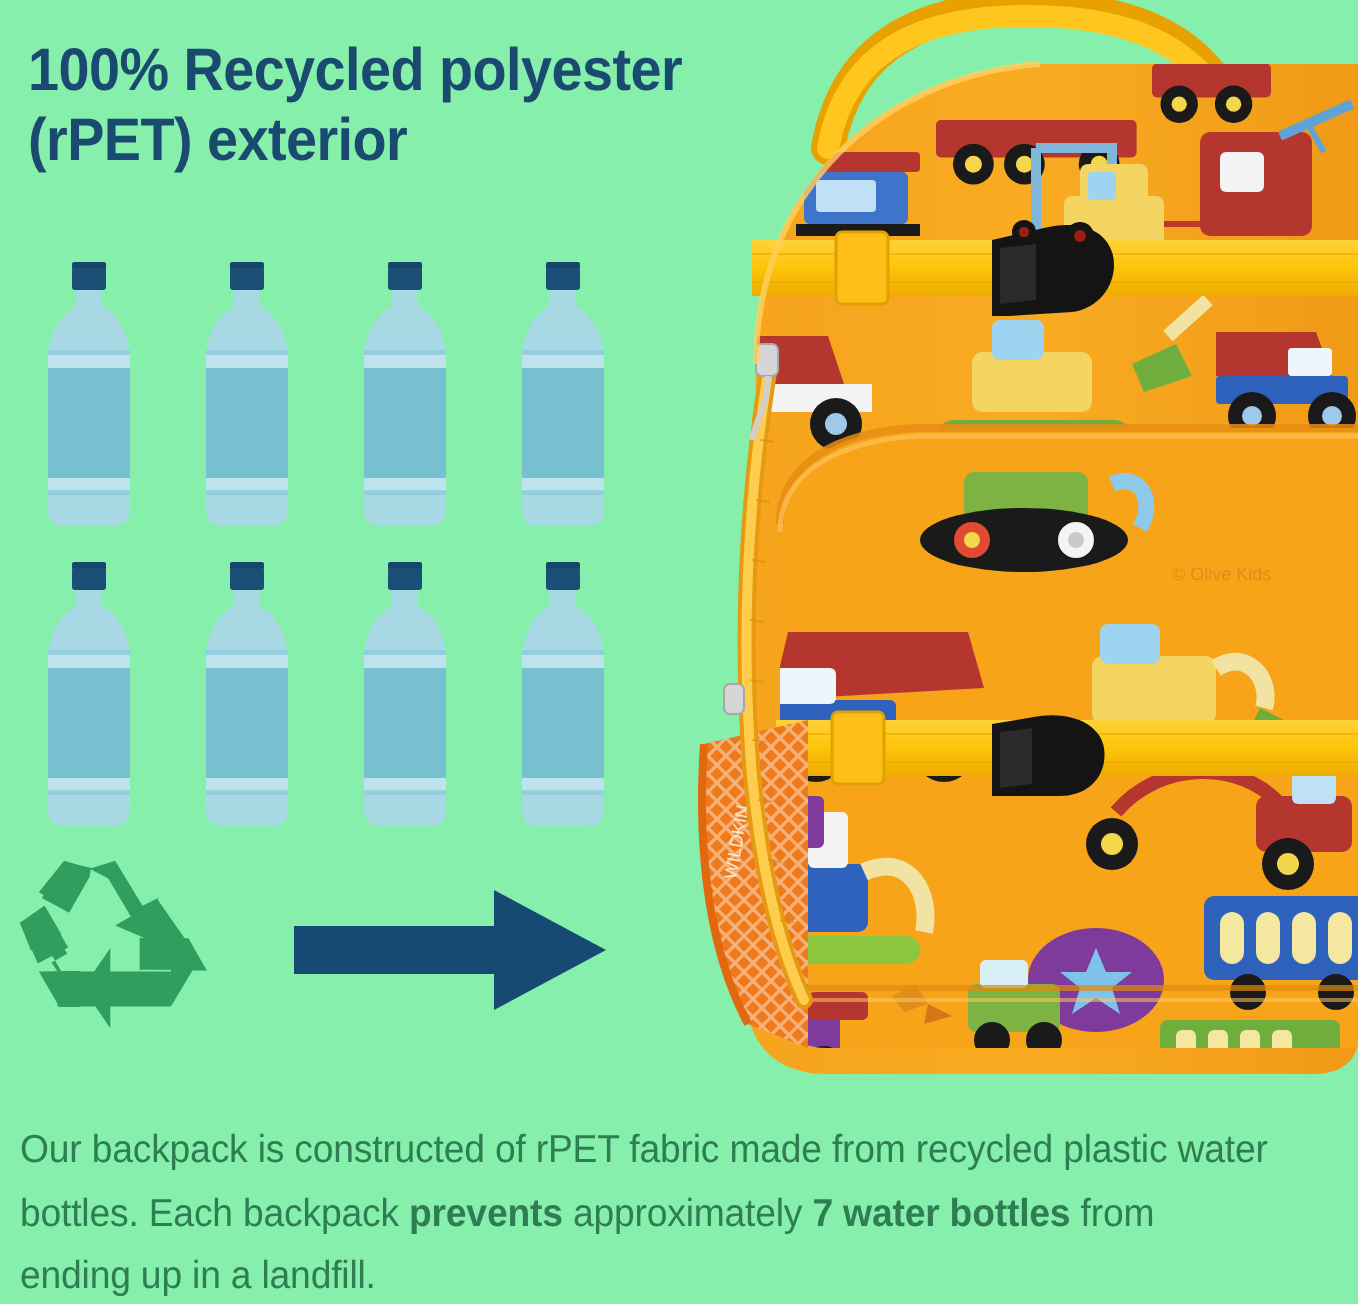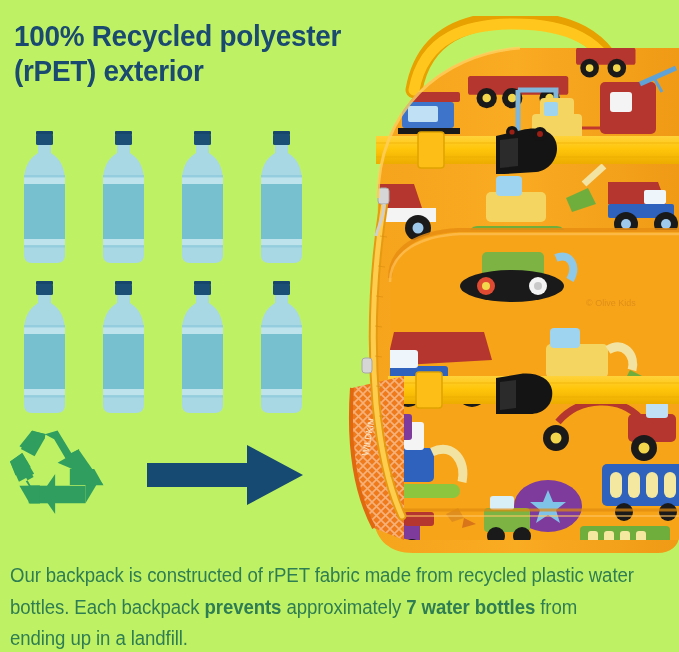--- a/index.html
+++ b/index.html
@@ -7,21 +7,21 @@
     padding: 0;
     background: #ffffff;
   }
   body {
     font-family: "Liberation Sans", sans-serif;
   }
   #page {
     position: relative;
     width: 679px;
     height: 652px;
-    background: #bef264;
+    background: #86efac;
     overflow: hidden;
   }
 
   
   #heading {
     position: absolute;
     left: 14px;
     top: 18px;
     width: 360px;
     color: #1a4a70;
@@ -80,21 +80,21 @@
     letter-spacing: -0.1px;
     transform: scaleX(0.955);
     transform-origin: left top;
   }
   #caption b { font-weight: bold; }
 
   
   #backpack {
     position: absolute;
     left: 318px;
-    top: 16px;
+    top: 0px;
     width: 361px;
     height: 545px;
   }
   #backpack svg { display: block; width: 100%; height: 100%; }
 </style>
 </head>
 <body>
 
 <div id="page">
 

